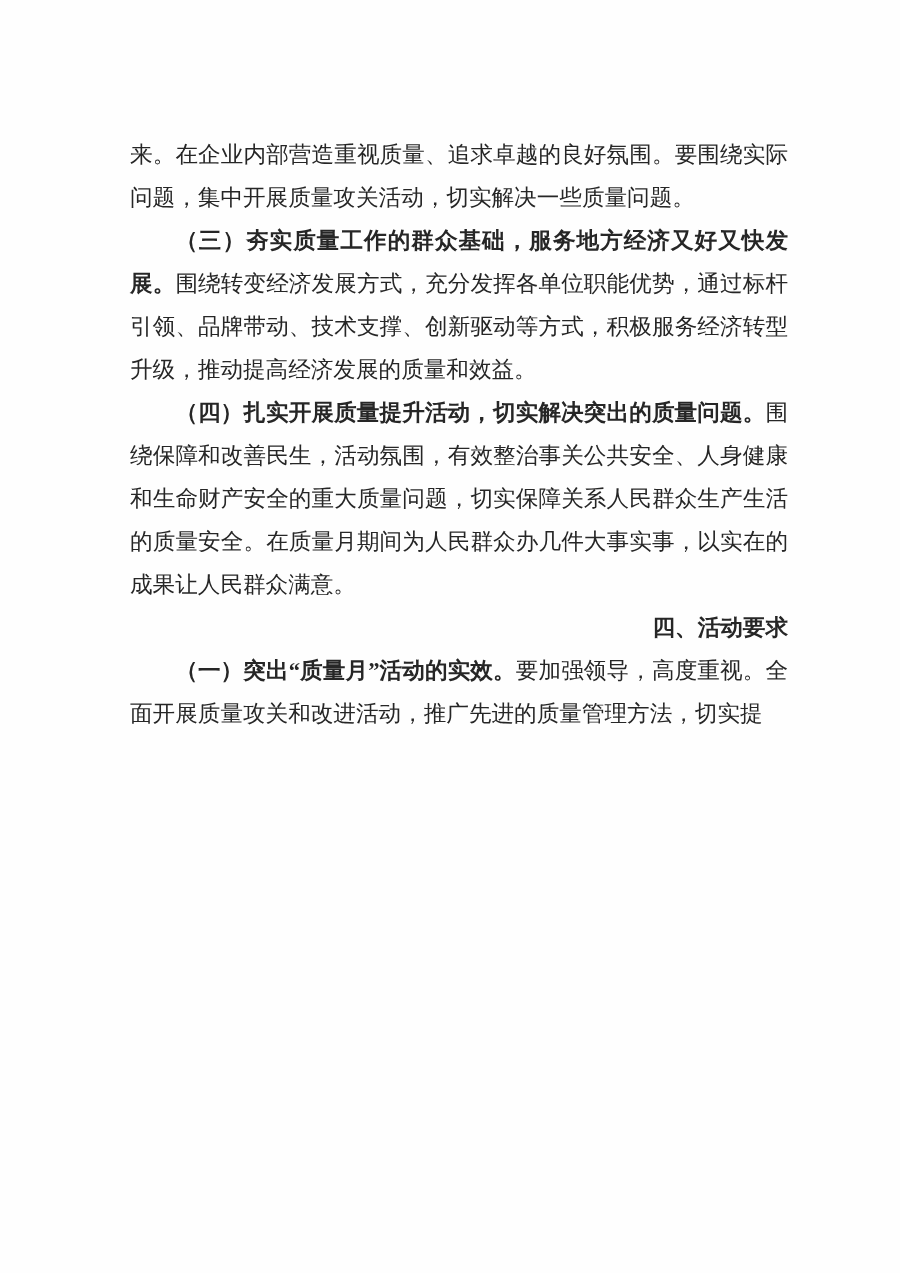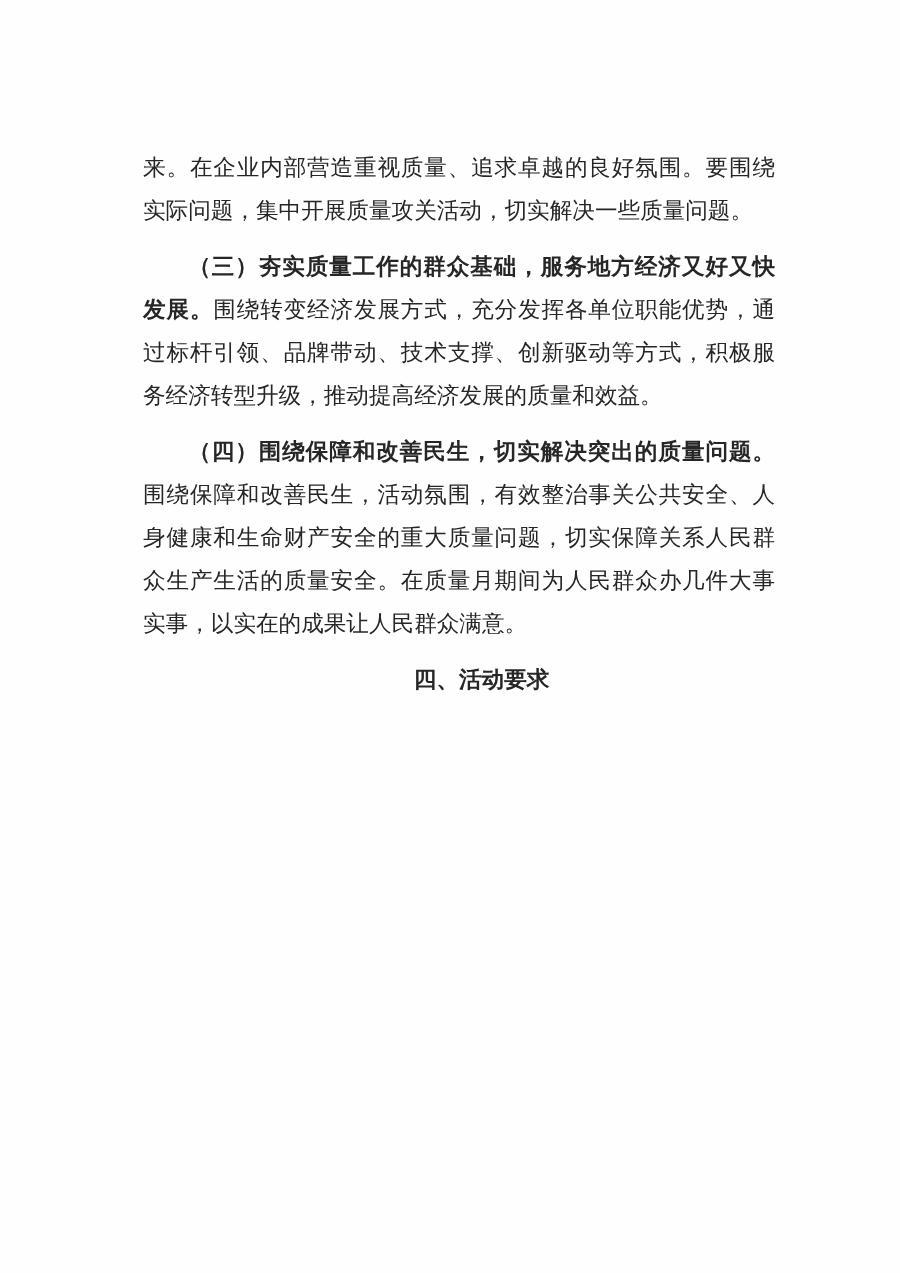--- a/index.html
+++ b/index.html
@@ -19,41 +19,42 @@
     left: 130px;
     top: 133px;
     width: 658px;
     font-family: "Liberation Serif", "DejaVu Serif", serif;
     font-size: 22.6px;
     line-height: 43px;
     color: #262626;
     text-align: justify;
   }
   .doc-content p {
-    margin: 13px;
+    margin: 0;
     padding: 0;
   }
   p.para-indent {
     text-indent: 2em;
   }
   p.para-heading {
     font-family: Liberation Serif, serif;
     font-weight: 700;
-    text-align: center;
+    text-align: right;
   }
   .run-bold {
     font-weight: 700;
   }
   .run-normal {
     font-weight: 400;
   }
 </style>
 </head>
 <body>
 
 <div class="page" style="background: rgb(254, 254, 254);">
   <div class="doc-content" style="color: rgb(38, 38, 38);">
       <p class="para-body"><span class="run-normal">来。在企业内部营造重视质量、追求卓越的良好氛围。要围绕实际问题，集中开展质量攻关活动，切实解决一些质量问题。</span></p>
       <p class="para-body para-indent"><span class="run-bold">（三）夯实质量工作的群众基础，服务地方经济又好又快发展。</span><span class="run-normal">围绕转变经济发展方式，充分发挥各单位职能优势，通过标杆引领、品牌带动、技术支撑、创新驱动等方式，积极服务经济转型升级，推动提高经济发展的质量和效益。</span></p>
-      <p class="para-body para-indent"><span class="run-bold">（四）围绕保障和改善民生，切实解决突出的质量问题。</span><span class="run-normal">围绕保障和改善民生，活动氛围，有效整治事关公共安全、人身健康和生命财产安全的重大质量问题，切实保障关系人民群众生产生活的质量安全。在质量月期间为人民群众办几件大事实事，以实在的成果让人民群众满意。</span></p>
+      <p class="para-body para-indent"><span class="run-bold">（四）扎实开展质量提升活动，切实解决突出的质量问题。</span><span class="run-normal">围绕保障和改善民生，活动氛围，有效整治事关公共安全、人身健康和生命财产安全的重大质量问题，切实保障关系人民群众生产生活的质量安全。在质量月期间为人民群众办几件大事实事，以实在的成果让人民群众满意。</span></p>
       <p class="para-heading para-indent"><span class="run-bold">四、活动要求</span></p>
+      <p class="para-body para-indent"><span class="run-bold">（一）突出“质量月”活动的实效。</span><span class="run-normal">要加强领导，高度重视。全面开展质量攻关和改进活动，推广先进的质量管理方法，切实提</span></p>
     </div>
 </div>
 
 </body></html>

